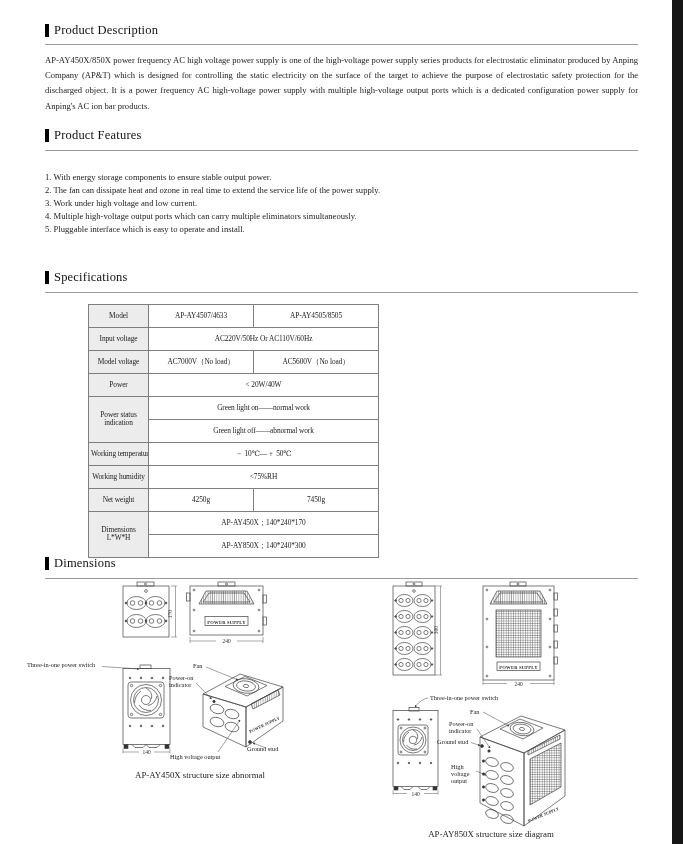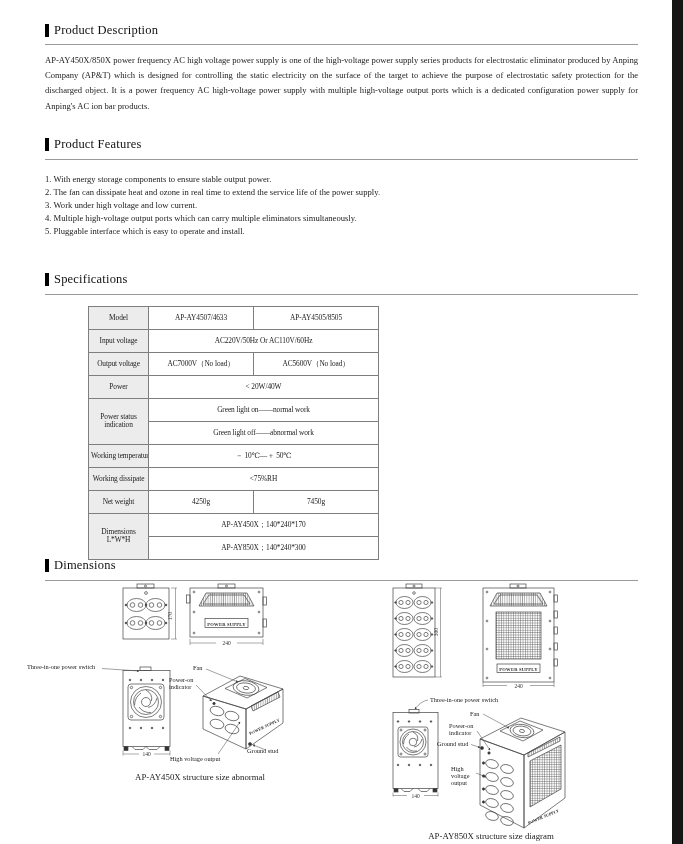--- a/index.html
+++ b/index.html
@@ -6,22 +6,22 @@
   .page{position:relative;width:683px;height:844px;background:#ffffff;overflow:hidden;
         font-family:"Liberation Serif","DejaVu Serif",serif;color:#1c1c1c;}
   .edge-strip{position:absolute;right:0;top:0;width:11px;height:844px;background:#161616;}
   .content{position:absolute;left:45px;top:0;width:593px;}
   .sec-head{display:flex;align-items:center;gap:5px;border-bottom:1px solid #9a9a9a;
             padding-bottom:12px;height:17px;box-sizing:border-box;}
   .sec-bar{width:4px;height:13px;background:#000;flex:0 0 auto;}
   .sec-title{font-size:12.5px;font-weight:normal;margin:0;letter-spacing:0.2px;color:#111;}
   .pd-head{margin-top:28px;}
   .body-text{margin:8px 0 0 0;font-size:8.6px;line-height:15.2px;text-align:justify;color:#222;}
-  .pf-head{margin-top:29px;}
-  .features{margin-top:13px;font-size:8.6px;line-height:13px;color:#222;}
+  .pf-head{margin-top:20px;}
+  .features{margin-top:20px;font-size:8.6px;line-height:13px;color:#222;}
   .spec-head{margin-top:40px;}
   table.spec{border-collapse:collapse;margin-top:11px;margin-left:43px;width:290px;table-layout:fixed;}
   table.spec td{border:1px solid #7e7e7e;height:22px;text-align:center;font-size:7.4px;
                 color:#222;padding:0 2px;letter-spacing:-0.1px;}
   td.lbl{background:#ececec;text-align:left;padding:0 2px 0 3px;white-space:nowrap;overflow:hidden;}
   td.lbl.wrap{white-space:normal;line-height:8.5px;}
   .dim-head{margin-top:4px;}
   .diagram-area{position:relative;margin-left:-45px;width:683px;height:288px;}
   .dlabel{position:absolute;font-size:6.3px;line-height:7.2px;color:#222;}
   .dcaption{position:absolute;font-size:8.8px;color:#1c1c1c;text-align:center;}
@@ -69,41 +69,41 @@
           <tr>
         <td class="lbl">Model</td>
         <td>AP-AY4507/4633</td>
         <td>AP-AY4505/8505</td>
       </tr>
       <tr>
         <td class="lbl">Input voltage</td>
         <td colspan="2">AC220V/50Hz Or AC110V/60Hz</td>
       </tr>
       <tr>
-        <td class="lbl">Output voltage</td>
+        <td class="lbl">Model voltage</td>
         <td>AC7000V（No load）</td>
         <td>AC5600V（No load）</td>
       </tr>
       <tr>
         <td class="lbl">Power</td>
         <td colspan="2">&lt; 20W/40W</td>
       </tr>
       <tr>
         <td class="lbl wrap" rowspan="2">Power status indication</td>
         <td colspan="2">Green light on——normal work</td>
       </tr>
       <tr>
         <td colspan="2">Green light off——abnormal work</td>
       </tr>
       <tr>
         <td class="lbl">Working temperature</td>
         <td colspan="2">－ 10℃—＋ 50℃</td>
       </tr>
       <tr>
-        <td class="lbl">Working dissipate</td>
+        <td class="lbl">Working humidity</td>
         <td colspan="2">&lt;75%RH</td>
       </tr>
       <tr>
         <td class="lbl">Net weight</td>
         <td>4250g</td>
         <td>7450g</td>
       </tr>
       <tr>
         <td class="lbl wrap" rowspan="2">Dimensions L*W*H</td>
         <td colspan="2">AP-AY450X；140*240*170</td>

